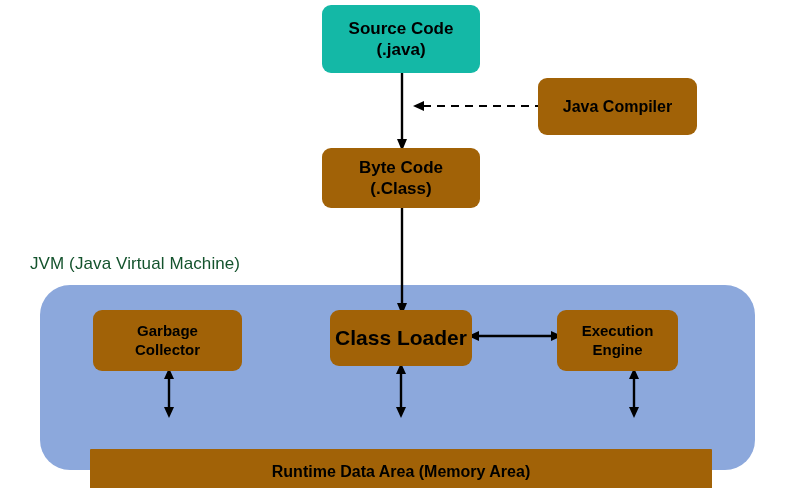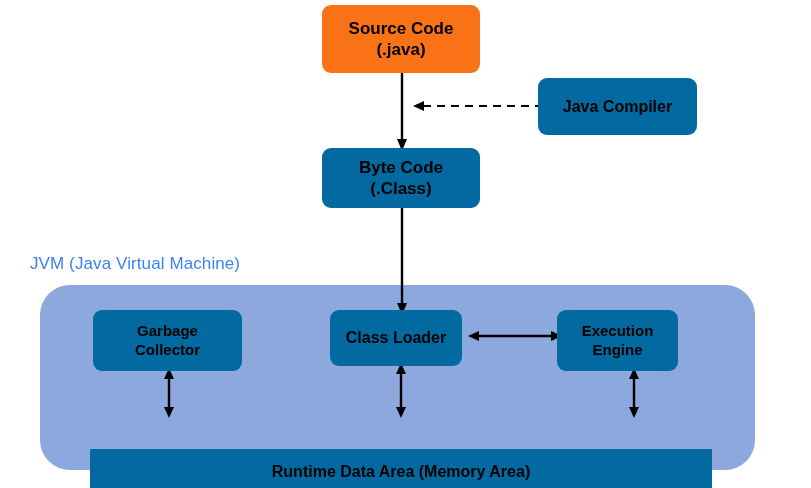--- a/index.html
+++ b/index.html
@@ -24,49 +24,49 @@
     align-items: center;
     justify-content: center;
     text-align: center;
     color: #000000;
     font-weight: bold;
     line-height: 1.25;
     border-radius: 9px;
     white-space: pre-line;
     z-index: 3;
   }
-  .box-gray { background: #0369a1; }
-  .box-orange { background: #f97316; }
+  .box-gray { background: #a16207; }
+  .box-orange { background: #14b8a6; }
 
   
   #box-source-code   { left: 322px; top: 5px;   width: 158px; height: 68px; font-size: 17px; }
   #box-java-compiler { left: 538px; top: 78px;  width: 159px; height: 57px; font-size: 16px; }
   #box-byte-code     { left: 322px; top: 148px; width: 158px; height: 60px; font-size: 17px; }
   #box-garbage-collector { left: 93px;  top: 310px; width: 149px; height: 61px; font-size: 15px; }
-  #box-class-loader      { left: 330px; top: 310px; width: 132px; height: 56px; font-size: 16px; }
+  #box-class-loader      { left: 330px; top: 310px; width: 142px; height: 56px; font-size: 21px; }
   #box-execution-engine  { left: 557px; top: 310px; width: 121px; height: 61px; font-size: 15px; }
   #box-runtime-data-area { left: 90px;  top: 415px; width: 622px; height: 45px; font-size: 16px; border-radius: 1px; margin-top: 34px; }
 
   
   #jvm-panel {
     position: absolute;
     left: 40px;
     top: 285px;
     width: 715px;
     height: 185px;
     background: #8ca8dc;
     border-radius: 30px;
     z-index: 1;
   }
   #jvm-label {
     position: absolute;
     left: 30px;
     top: 254px;
     font-size: 17px;
-    color: #3b82f6;
+    color: #14532d;
     letter-spacing: 0.1px;
     z-index: 4;
     white-space: nowrap;
   }
 
   
   .conn { position: absolute; z-index: 2; }
   #arrow-source-to-byte { left: 386px; top: 71px;  width: 32px; height: 80px; }
   #arrow-compiler-to-flow { left: 413px; top: 90px; width: 130px; height: 32px; }
   #arrow-byte-to-classloader { left: 386px; top: 205px; width: 32px; height: 110px; }

